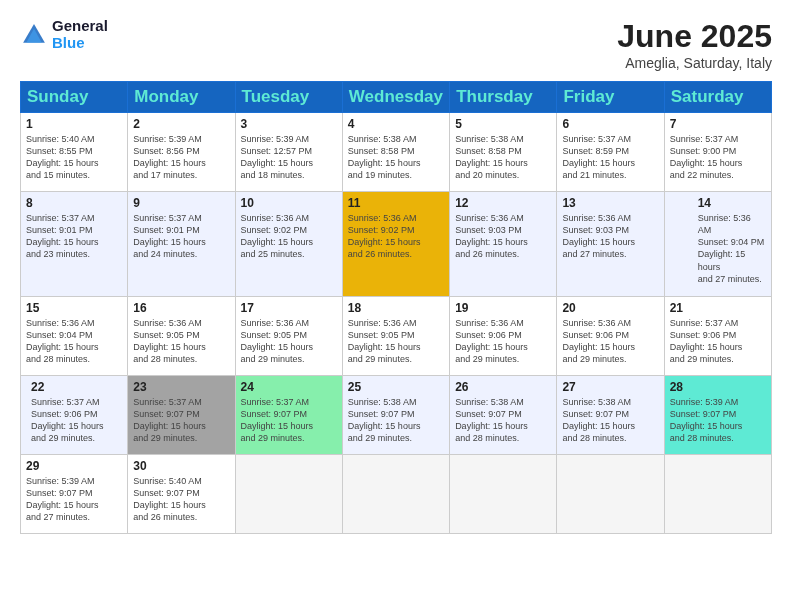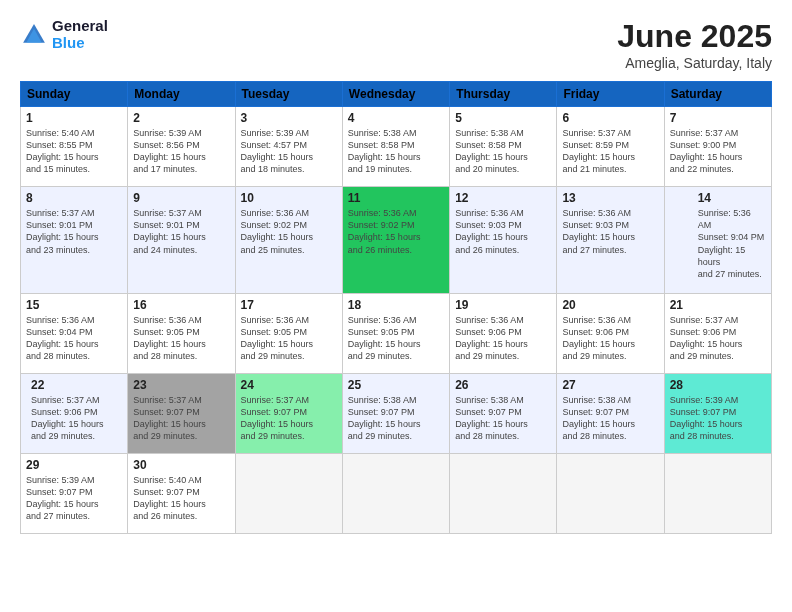--- a/index.html
+++ b/index.html
@@ -56,22 +56,22 @@
     }
     .calendar {
       flex: 1;
       border: 1px solid #ccc;
       border-collapse: collapse;
       width: 100%;
       table-layout: fixed;
     }
     .calendar th {
       background: #1565C0;
-      color: #000000;
-      font-size: 12px;
+      color: #5eead4;
+      font-size: 17px;
       font-weight: bold;
       text-align: left;
       padding: 5px 6px;
       border: 1px solid #1a6fd4;
     }
     .calendar td {
       border: 1px solid #ccc;
       vertical-align: top;
       padding: 4px 5px;
       font-size: 9.5px;
@@ -149,21 +149,21 @@
           <span>Sunrise: 5:39 AM</span><br>
           <span>Sunset: 8:56 PM</span><br>
           <span>Daylight: 15 hours</span><br>
           <span>and 17 minutes.</span>
         </div>
       </td>
           <td>
         <span class="day-num">3</span>
         <div class="cell-text">
           <span>Sunrise: 5:39 AM</span><br>
-          <span>Sunset: 4:57 PM</span><br>
+          <span>Sunset: 12:57 PM</span><br>
           <span>Daylight: 15 hours</span><br>
           <span>and 18 minutes.</span>
         </div>
       </td>
           <td>
         <span class="day-num">4</span>
         <div class="cell-text">
           <span>Sunrise: 5:38 AM</span><br>
           <span>Sunset: 8:58 PM</span><br>
           <span>Daylight: 15 hours</span><br>
@@ -219,21 +219,21 @@
       </td>
           <td style="background: rgb(238, 242, 255);">
         <span class="day-num">10</span>
         <div class="cell-text">
           <span>Sunrise: 5:36 AM</span><br>
           <span>Sunset: 9:02 PM</span><br>
           <span>Daylight: 15 hours</span><br>
           <span>and 25 minutes.</span>
         </div>
       </td>
-          <td style="background: #22c55e;">
+          <td style="background: #eab308;">
         <span class="day-num">11</span>
         <div class="cell-text">
           <span>Sunrise: 5:36 AM</span><br>
           <span>Sunset: 9:02 PM</span><br>
           <span>Daylight: 15 hours</span><br>
           <span>and 26 minutes.</span>
         </div>
       </td>
           <td style="background: rgb(238, 242, 255);">
         <span class="day-num">12</span>

